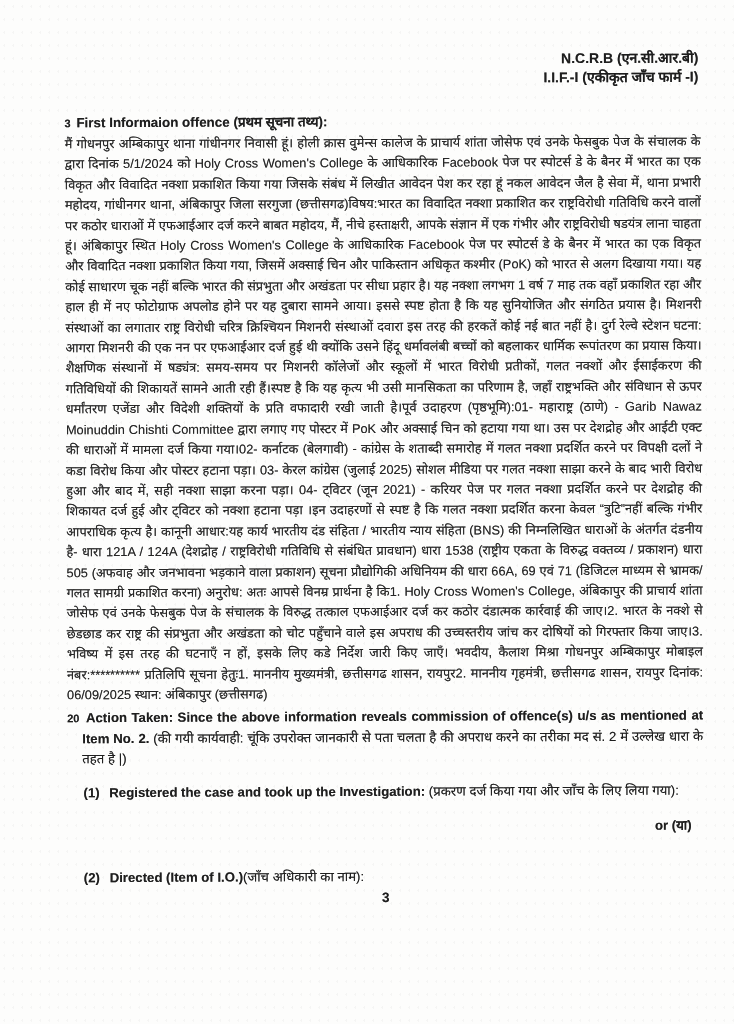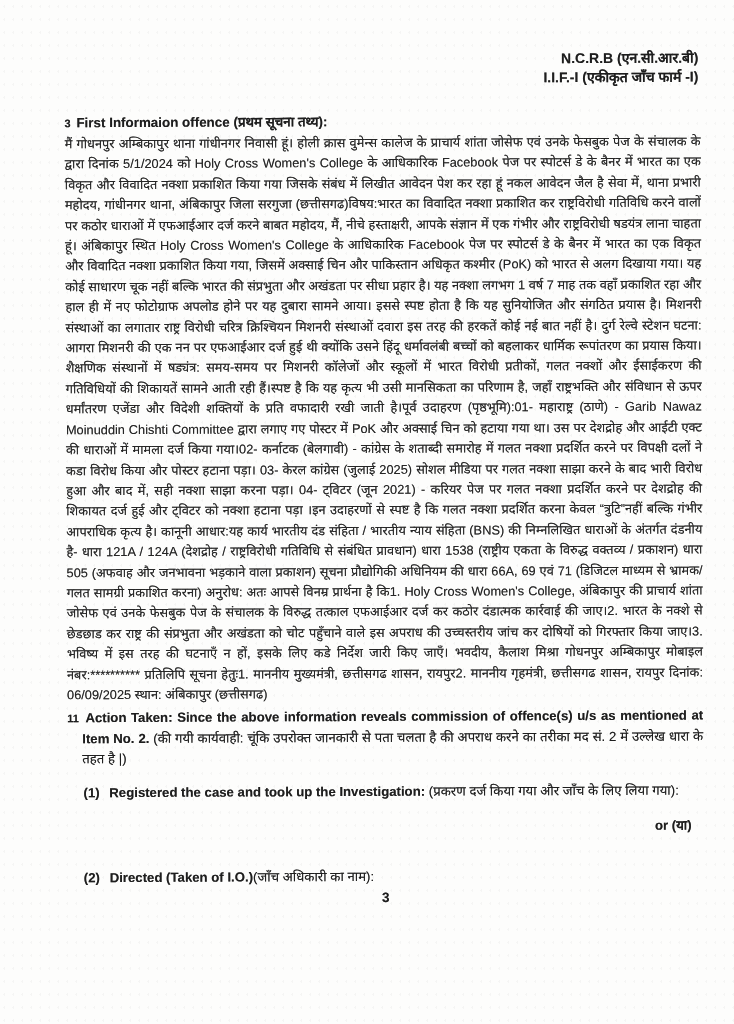--- a/index.html
+++ b/index.html
@@ -100,33 +100,33 @@
 
   <div class="item-heading">
     <span class="item-num">3</span>
     <span class="b">First Informaion offence</span>
     <span class="b">(प्रथम सूचना तथ्य):</span>
   </div>
 
   <div class="body-text">मैं गोधनपुर अम्बिकापुर थाना गांधीनगर निवासी हूं।  होली क्रास वुमेन्स कालेज के प्राचार्य शांता जोसेफ एवं उनके फेसबुक पेज के संचालक के द्वारा दिनांक 5/1/2024 को Holy Cross Women's College के आधिकारिक Facebook पेज पर स्पोटर्स डे के बैनर में भारत का एक विकृत और विवादित नक्शा प्रकाशित किया गया जिसके संबंध में लिखीत आवेदन पेश कर रहा हूं नकल आवेदन जैल है सेवा में, थाना प्रभारी महोदय, गांधीनगर थाना, अंबिकापुर जिला सरगुजा (छत्तीसगढ)विषय:भारत का विवादित नक्शा प्रकाशित कर राष्ट्रविरोधी गतिविधि करने वालों पर कठोर धाराओं में एफआईआर दर्ज करने बाबत महोदय, मैं, नीचे हस्ताक्षरी, आपके संज्ञान में एक गंभीर और राष्ट्रविरोधी षडयंत्र लाना चाहता हूं। अंबिकापुर स्थित Holy Cross Women's College के आधिकारिक Facebook पेज पर स्पोटर्स डे के बैनर में भारत का एक विकृत और विवादित नक्शा प्रकाशित किया गया, जिसमें अक्साई चिन और पाकिस्तान अधिकृत कश्मीर (PoK) को भारत से अलग दिखाया गया। यह कोई साधारण चूक नहीं बल्कि भारत की संप्रभुता और अखंडता पर सीधा प्रहार है। यह नक्शा लगभग 1 वर्ष 7 माह तक वहाँ प्रकाशित रहा और हाल ही में नए फोटोग्राफ अपलोड होने पर यह दुबारा सामने आया। इससे स्पष्ट होता है कि यह सुनियोजित और संगठित प्रयास है। मिशनरी संस्थाओं का लगातार राष्ट्र विरोधी चरित्र क्रिश्चियन मिशनरी संस्थाओं दवारा इस तरह की हरकतें कोई नई बात नहीं है। दुर्ग रेल्वे स्टेशन घटना: आगरा मिशनरी की एक नन पर एफआईआर दर्ज हुई थी क्योंकि उसने हिंदू धर्मावलंबी बच्चों को बहलाकर धार्मिक रूपांतरण का प्रयास किया। शैक्षणिक संस्थानों में षड्यंत्र: समय-समय पर मिशनरी कॉलेजों और स्कूलों में भारत विरोधी प्रतीकों, गलत नक्शों और ईसाईकरण की गतिविधियों की शिकायतें सामने आती रही हैं।स्पष्ट है कि यह कृत्य भी उसी मानसिकता का परिणाम है, जहाँ राष्ट्रभक्ति और संविधान से ऊपर धर्मांतरण एजेंडा और विदेशी शक्तियों के प्रति वफादारी रखी जाती है।पूर्व उदाहरण (पृष्ठभूमि):01- महाराष्ट्र (ठाणे) - Garib Nawaz Moinuddin Chishti Committee द्वारा लगाए गए पोस्टर में PoK और अक्साई चिन को हटाया गया था। उस पर देशद्रोह और आईटी एक्ट की धाराओं में मामला दर्ज किया गया।02- कर्नाटक (बेलगावी) - कांग्रेस के शताब्दी समारोह में गलत नक्शा प्रदर्शित करने पर विपक्षी दलों ने कडा विरोध किया और पोस्टर हटाना पड़ा। 03- केरल कांग्रेस (जुलाई 2025) सोशल मीडिया पर गलत नक्शा साझा करने के बाद भारी विरोध हुआ और बाद में, सही नक्शा साझा करना पड़ा। 04- ट्विटर (जून 2021) - करियर पेज पर गलत नक्शा प्रदर्शित करने पर देशद्रोह की शिकायत दर्ज हुई और ट्विटर को नक्शा हटाना पड़ा ।इन उदाहरणों से स्पष्ट है कि गलत नक्शा प्रदर्शित करना केवल “त्रुटि”नहीं बल्कि गंभीर आपराधिक कृत्य है। कानूनी आधार:यह कार्य भारतीय दंड संहिता / भारतीय न्याय संहिता (BNS) की निम्नलिखित धाराओं के अंतर्गत दंडनीय है- धारा 121A / 124A (देशद्रोह / राष्ट्रविरोधी गतिविधि से संबंधित प्रावधान) धारा 1538 (राष्ट्रीय एकता के विरुद्ध वक्तव्य / प्रकाशन) धारा 505 (अफवाह और जनभावना भड़काने वाला प्रकाशन) सूचना प्रौद्योगिकी अधिनियम की धारा 66A, 69 एवं 71 (डिजिटल माध्यम से भ्रामक/गलत सामग्री प्रकाशित करना) अनुरोध: अतः आपसे विनम्र प्रार्थना है कि1. Holy Cross Women's College, अंबिकापुर की प्राचार्य शांता जोसेफ एवं उनके फेसबुक पेज के संचालक के विरुद्ध तत्काल एफआईआर दर्ज कर कठोर दंडात्मक कार्रवाई की जाए।2. भारत के नक्शे से छेडछाड कर राष्ट्र की संप्रभुता और अखंडता को चोट पहुँचाने वाले इस अपराध की उच्चस्तरीय जांच कर दोषियों को गिरफ्तार किया जाए।3. भविष्य में इस तरह की घटनाएँ न हों, इसके लिए कडे निर्देश जारी किए जाएँ। भवदीय, कैलाश मिश्रा गोधनपुर अम्बिकापुर मोबाइल नंबर:********** प्रतिलिपि सूचना हेतुः1. माननीय मुख्यमंत्री, छत्तीसगढ शासन, रायपुर2. माननीय गृहमंत्री, छत्तीसगढ शासन, रायपुर दिनांक: 06/09/2025 स्थान: अंबिकापुर (छत्तीसगढ)</div>
 
   <div class="item13">
-    <span class="item-num">11</span>
+    <span class="item-num">20</span>
     <span class="b">Action Taken:  Since the above information reveals commission of offence(s) u/s as mentioned at Item No. 2.</span>
     <span>(की गयी कार्यवाही: चूंकि उपरोक्त जानकारी से पता चलता है की अपराध करने का तरीका मद सं. 2 में उल्लेख धारा के तहत है |)</span>
   </div>
 
   <div class="sub-item">
     <span class="sub-label">(1)</span>
     <span class="b">Registered the case and took up the Investigation:</span>
     <span>(प्रकरण दर्ज किया गया और जाँच के लिए लिया गया):</span>
   </div>
 
   <div class="or-line">or (या)</div>
 
   <div class="sub-item sub-item-2">
     <span class="sub-label">(2)</span>
-    <span class="b">Directed (Taken of I.O.)</span><span>(जाँच अधिकारी का नाम):</span>
+    <span class="b">Directed (Item of I.O.)</span><span>(जाँच अधिकारी का नाम):</span>
   </div>
 
   <div class="page-number">3</div>
 
 </div>
 
 </body></html>

